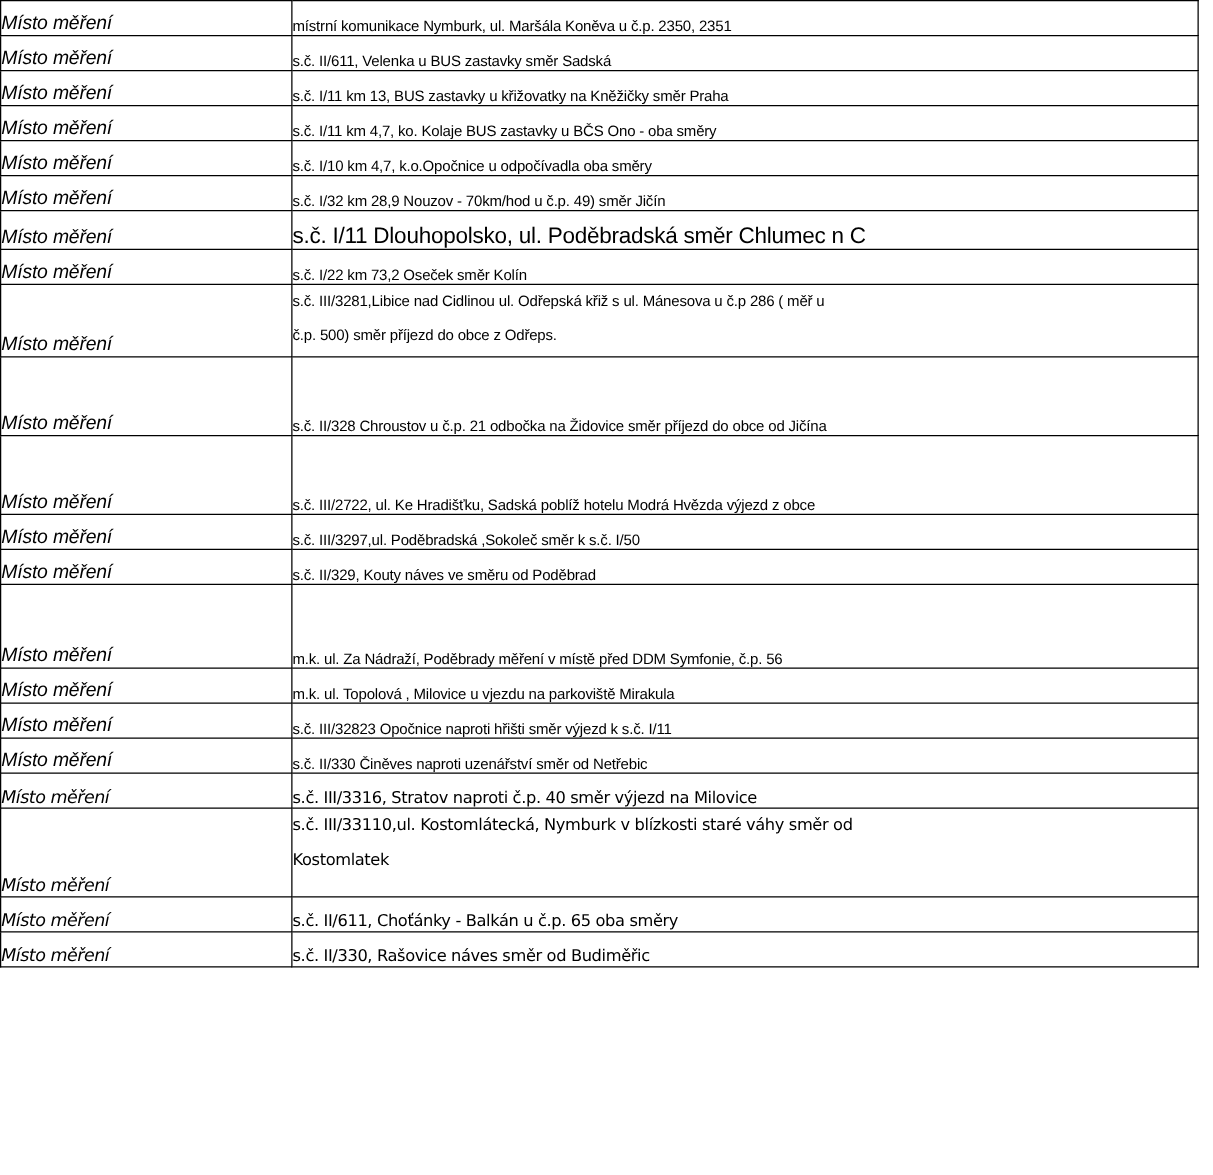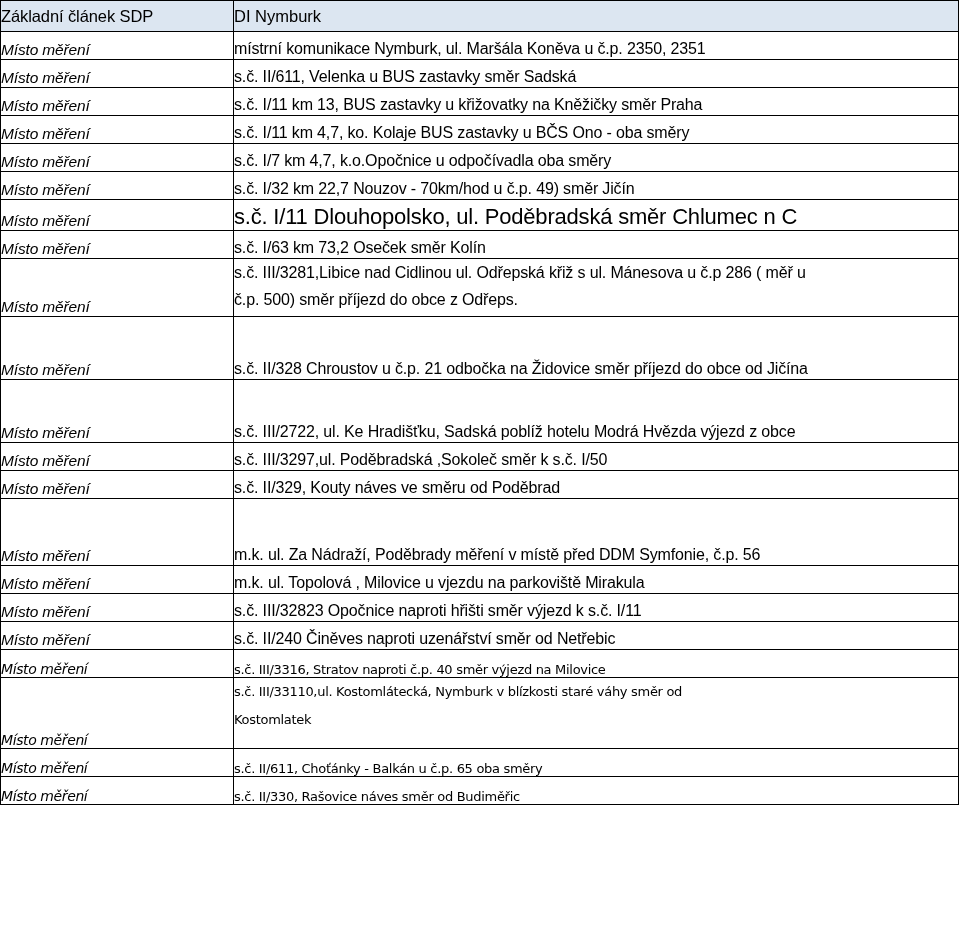--- a/index.html
+++ b/index.html
@@ -57,31 +57,31 @@
 
   
   td.lbl {
     font-size: 15.5px;
     padding: 0 0 4px 4px;
     letter-spacing: -0.15px;
     white-space: nowrap;
     font-style: italic;
   }
   td.val {
-    font-size: 16px;
+    font-size: 12px;
     padding: 0 4px 4px 7px;
     letter-spacing: -0.15px;
     line-height: 1.18;
   }
 
   
   tr.r-normal td { height: 27px; }
 
   
-  td.val.big { font-size: 22px; letter-spacing: -0.2px; }
+  td.val.big { font-size: 18px; letter-spacing: -0.2px; }
   tr.r-big td { height: 30px; }
 
   
   tr.r-two td { height: 54px; }
   td.val.two { line-height: 27px; padding-bottom: 3px; }
 
   
   tr.r-tall td { height: 62px; }
   tr.r-tall2 td { height: 66px; }
 
@@ -97,24 +97,20 @@
 </head>
 <body>
 
 <div id="table-wrap">
   <table class="sdp-table">
     <colgroup>
       <col class="c-label">
       <col class="c-value">
     </colgroup>
     <tbody>
-      <tr class="header-row">
-        <td class="header-label">Základní článek SDP</td>
-        <td class="header-title">DI Nymburk</td>
-      </tr>
 
       <tr class="r-normal">
         <td class="lbl">Místo měření</td>
         <td class="val">místrní komunikace Nymburk, ul. Maršála Koněva u č.p. 2350, 2351</td>
       </tr>
 
       <tr class="r-normal">
         <td class="lbl">Místo měření</td>
         <td class="val">s.č. II/611, Velenka u  BUS  zastavky směr Sadská</td>
       </tr>
@@ -124,36 +120,36 @@
         <td class="val">s.č. I/11 km 13, BUS zastavky u křižovatky na  Kněžičky směr Praha</td>
       </tr>
 
       <tr class="r-normal">
         <td class="lbl">Místo měření</td>
         <td class="val">s.č. I/11 km 4,7, ko. Kolaje BUS zastavky u BČS Ono - oba směry</td>
       </tr>
 
       <tr class="r-normal">
         <td class="lbl">Místo měření</td>
-        <td class="val">s.č. I/7 km 4,7, k.o.Opočnice u odpočívadla oba směry</td>
-      </tr>
-
-      <tr class="r-normal">
-        <td class="lbl">Místo měření</td>
-        <td class="val">s.č. I/32 km 22,7 Nouzov - 70km/hod u  č.p. 49) směr Jičín</td>
+        <td class="val">s.č. I/10 km 4,7, k.o.Opočnice u odpočívadla oba směry</td>
+      </tr>
+
+      <tr class="r-normal">
+        <td class="lbl">Místo měření</td>
+        <td class="val">s.č. I/32 km 28,9 Nouzov - 70km/hod u  č.p. 49) směr Jičín</td>
       </tr>
 
       <tr class="r-big">
         <td class="lbl">Místo měření</td>
         <td class="val big">s.č. I/11 Dlouhopolsko, ul. Poděbradská směr Chlumec n C</td>
       </tr>
 
       <tr class="r-normal">
         <td class="lbl">Místo měření</td>
-        <td class="val">s.č. I/63 km 73,2 Oseček směr  Kolín</td>
+        <td class="val">s.č. I/22 km 73,2 Oseček směr  Kolín</td>
       </tr>
 
       <tr class="r-two">
         <td class="lbl">Místo měření</td>
         <td class="val two">
           <span class="nowrapline">s.č. III/3281,Libice nad Cidlinou ul. Odřepská křiž s ul. Mánesova u  č.p 286 ( měř u</span>
           <span class="nowrapline">č.p. 500) směr  příjezd  do obce z  Odřeps.</span>
         </td>
       </tr>
 
@@ -187,21 +183,21 @@
         <td class="val">m.k. ul. Topolová , Milovice u vjezdu  na parkoviště Mirakula</td>
       </tr>
 
       <tr class="r-normal">
         <td class="lbl">Místo měření</td>
         <td class="val">s.č. III/32823 Opočnice naproti hřišti  směr  výjezd k s.č. I/11</td>
       </tr>
 
       <tr class="r-normal">
         <td class="lbl">Místo měření</td>
-        <td class="val">s.č. II/240 Činěves  naproti uzenářství směr od  Netřebic</td>
+        <td class="val">s.č. II/330 Činěves  naproti uzenářství směr od  Netřebic</td>
       </tr>
 
       <tr class="r-normal">
         <td class="lbl alt">Místo měření</td>
         <td class="val alt">s.č. III/3316, Stratov naproti  č.p. 40 směr výjezd na Milovice</td>
       </tr>
 
       <tr class="r-kostom">
         <td class="lbl alt">Místo měření</td>
         <td class="val alt kostom">

